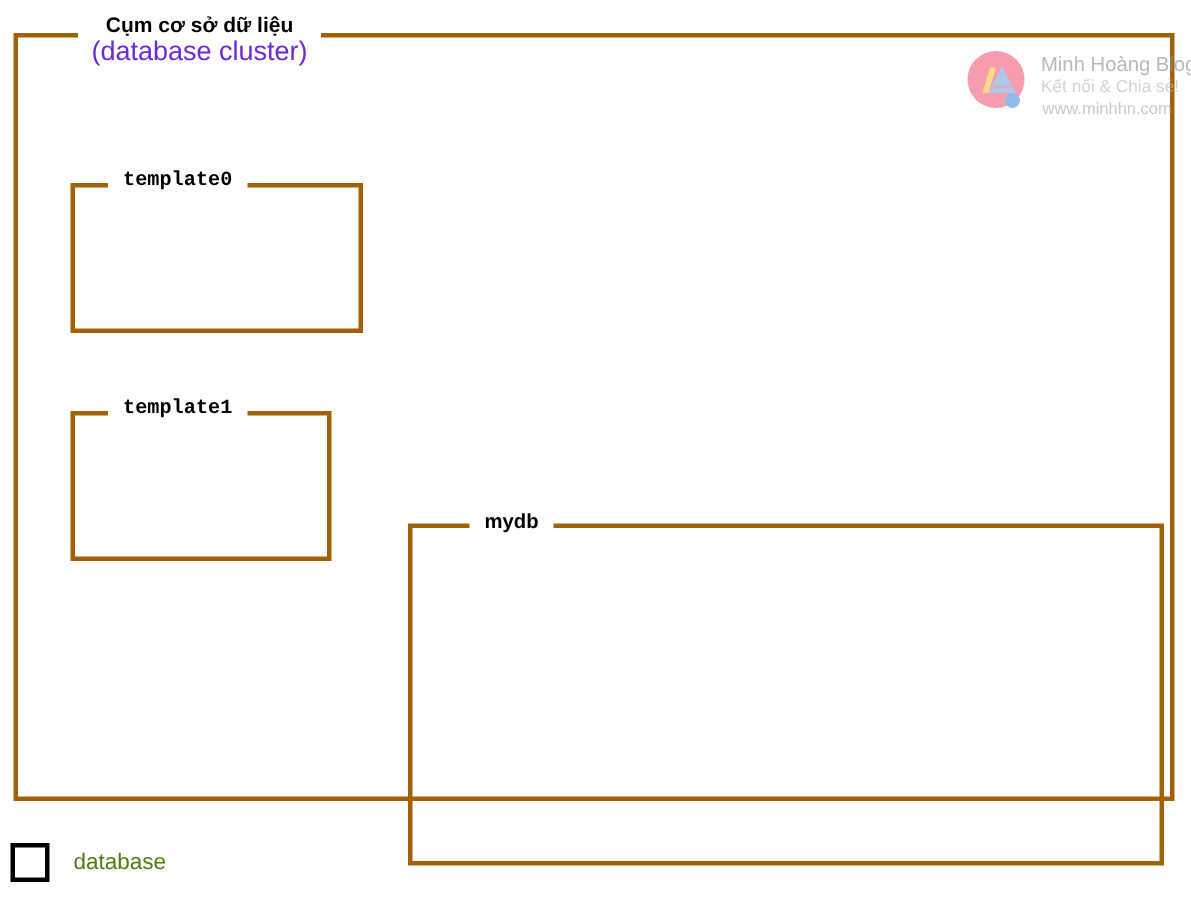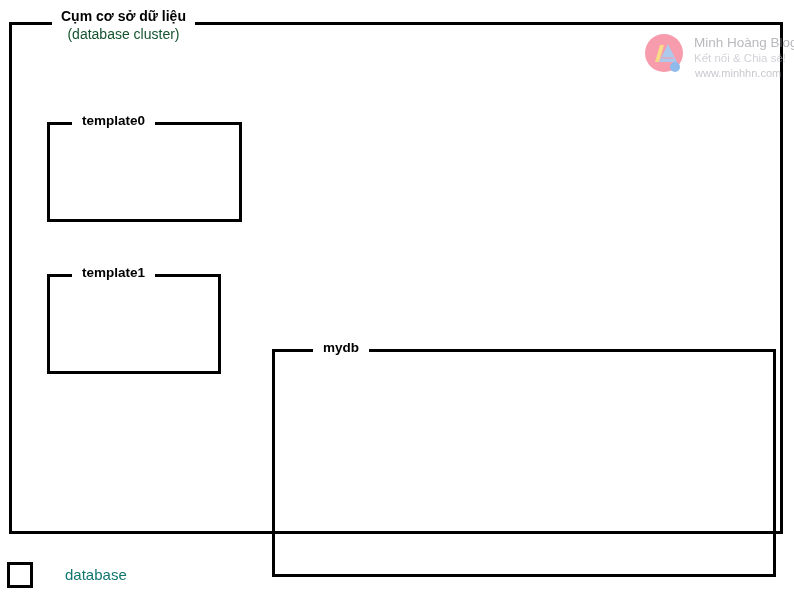--- a/index.html
+++ b/index.html
@@ -17,21 +17,21 @@
 
   .canvas {
     position: absolute;
     inset: 0;
   }
 
   
   .box {
     position: absolute;
     box-sizing: border-box;
-    border: 3px solid #000000;
+    border: 3px solid #a16207;
     background: transparent;
   }
   .box > .box-label {
     position: absolute;
     top: -12px;
     background: #ffffff;
     padding: 0 10px;
     font-weight: bold;
     font-size: 13.5px;
     color: #000000;
@@ -59,55 +59,55 @@
   #cluster-box .cluster-title-main {
     display: block;
     font-weight: bold;
     font-size: 14px;
     line-height: 17px;
     color: #000000;
   }
   #cluster-box .cluster-title-sub {
     display: block;
     font-weight: normal;
-    font-size: 14px;
+    font-size: 18px;
     line-height: 18px;
-    color: #14532d;
+    color: #6d28d9;
   }
 
   
   #template0-box { left: 35px;  top: 97px;  width: 195px; height: 100px; }
   #template1-box { left: 35px;  top: 249px; width: 174px; height: 100px; }
   #postgres-box  { left: 260px; top: 98px;  width: 504px; height: 188px; }
   #mydb-box      { left: 260px; top: 324px; width: 504px; height: 228px; }
 
   #template0-box > .box-label,
-  #template1-box > .box-label { left: 22px; }
+  #template1-box > .box-label { left: 22px; font-family: Liberation Mono, monospace; }
   #postgres-box  > .box-label { left: 25px; }
   #mydb-box      > .box-label { left: 38px; }
 
   
   #legend {
     position: absolute;
     left: 7px;
     top: 562px;
     display: flex;
     align-items: center;
   }
   #legend .legend-swatch {
     width: 26px;
     height: 26px;
     box-sizing: border-box;
     border: 3px solid #000000;
     background: #ffffff;
   }
   #legend .legend-label {
-    margin-left: 32px;
+    margin-left: 16px;
     font-size: 15px;
-    color: #0f766e;
+    color: #4d7c0f;
     font-weight: normal;
     line-height: 26px;
   }
 
   
   #watermark {
     position: absolute;
     left: 643px;
     top: 32px;
     width: 150px;

